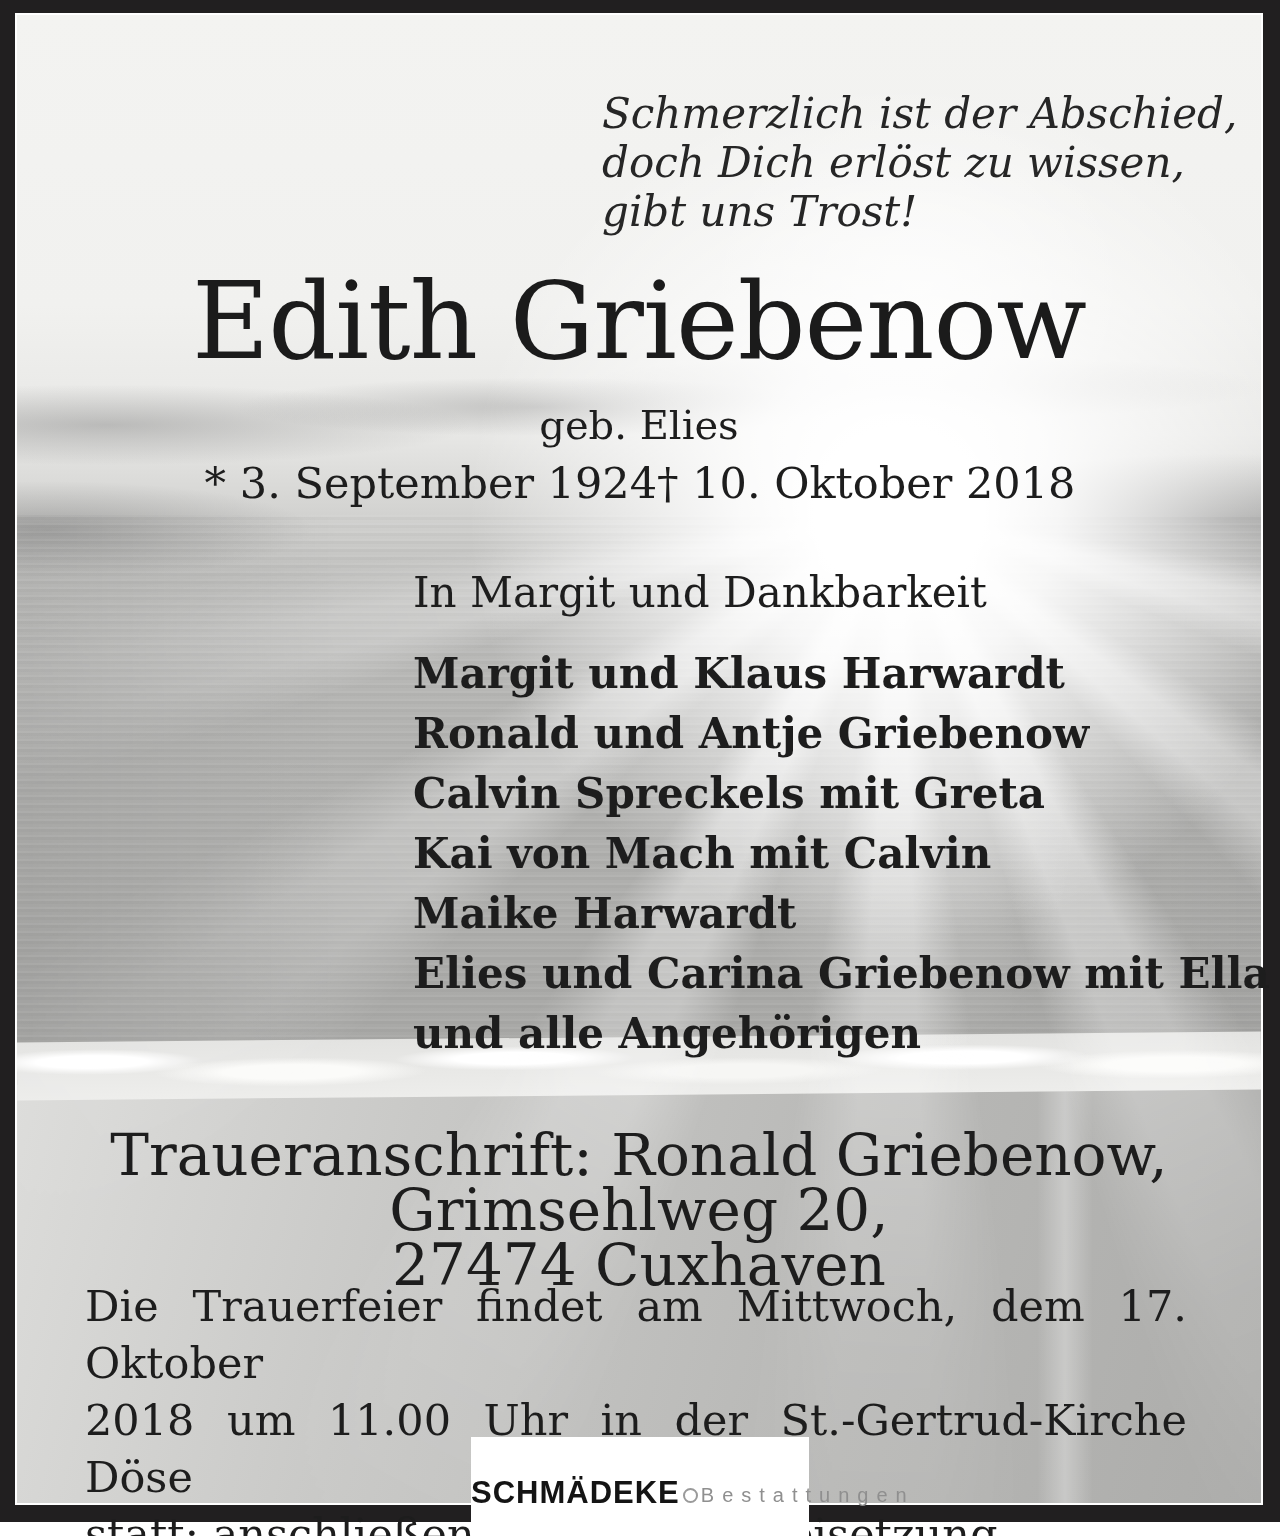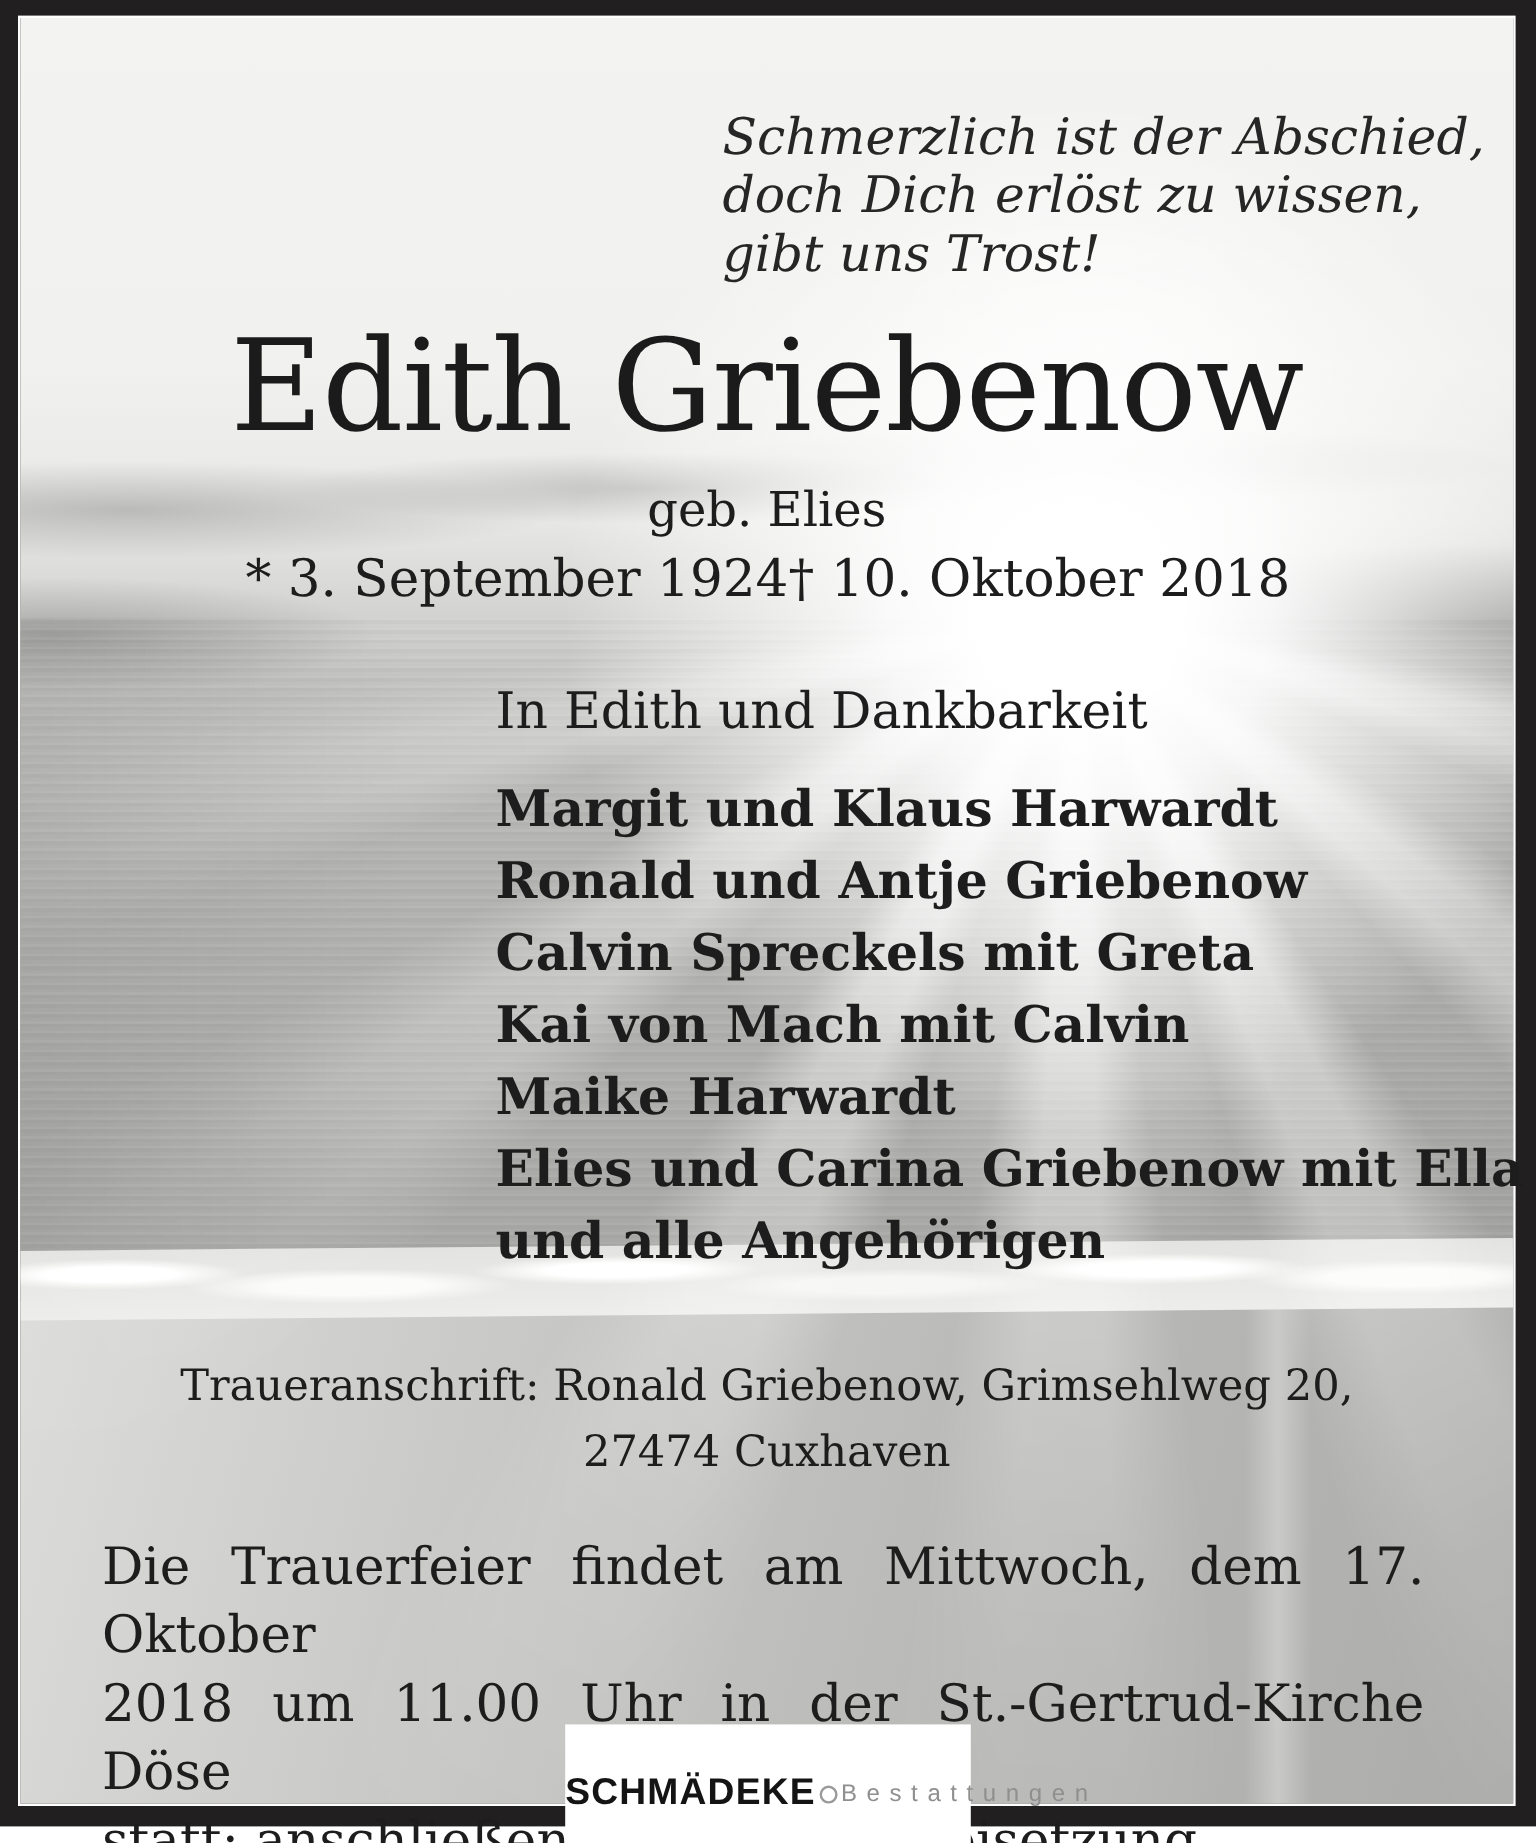--- a/index.html
+++ b/index.html
@@ -68,21 +68,21 @@
   
   .txt { position:absolute; color:#1d1d1d; z-index:10; }
   .quote { left:602px; top:89px; font-style:italic; font-size:42px; line-height:49px; color:#262626; }
   .name  { left:15px; top:266px; width:1248px; text-align:center; font-weight:normal;
            font-size:106px; line-height:112px; letter-spacing:-1px; color:#1b1b1b; }
   .maiden { left:15px; top:402px; width:1248px; text-align:center; font-size:40px; }
   .dates { left:0; top:458px; width:1280px; display:flex; justify-content:center;
            font-size:43px; }
   .intro { left:413px; top:568px; font-size:42px; }
   .mourners { left:413px; top:644px; font-size:42px; line-height:60px; font-weight:bold; }
-  .address { left:15px; top:1128px; width:1248px; text-align:center; font-size:36px; line-height:55px; }
+  .address { left:15px; top:1128px; width:1248px; text-align:center; font-size:58px; line-height:55px; }
   .funeral { left:85px; top:1278px; width:1102px; font-size:43px; line-height:57px; }
   .funeral .just { text-align:justify; text-align-last:justify; }
 
   
   .plate { position:absolute; left:471px; top:1437px; width:338px; height:103px;
            background:#ffffff; z-index:20; display:flex; flex-direction:row;
            align-items:center; padding-top:8px;
            font-family:"Liberation Sans", sans-serif; }
   .plate-name { font-size:31px; font-weight:bold; letter-spacing:1px; color:#141414; }
   .plate-rule { display:flex; align-items:center; width:296px; margin-top:5px; }
@@ -112,21 +112,21 @@
 </div>
 
 <div class="txt name">Edith Griebenow</div>
 <div class="txt maiden">geb. Elies</div>
 
 <div class="txt dates">
   <span>* 3. September 1924</span>
   <span>† 10. Oktober 2018</span>
 </div>
 
-<div class="txt intro">In Edith und Dankbarkeit</div>
+<div class="txt intro">In Margit und Dankbarkeit</div>
 
 <div class="txt mourners">
   <div>Margit und Klaus Harwardt</div>
   <div>Ronald und Antje Griebenow</div>
   <div>Calvin Spreckels mit Greta</div>
   <div>Kai von Mach mit Calvin</div>
   <div>Maike Harwardt</div>
   <div>Elies und Carina Griebenow mit Ella</div>
   <div>und alle Angehörigen</div>
 </div>

